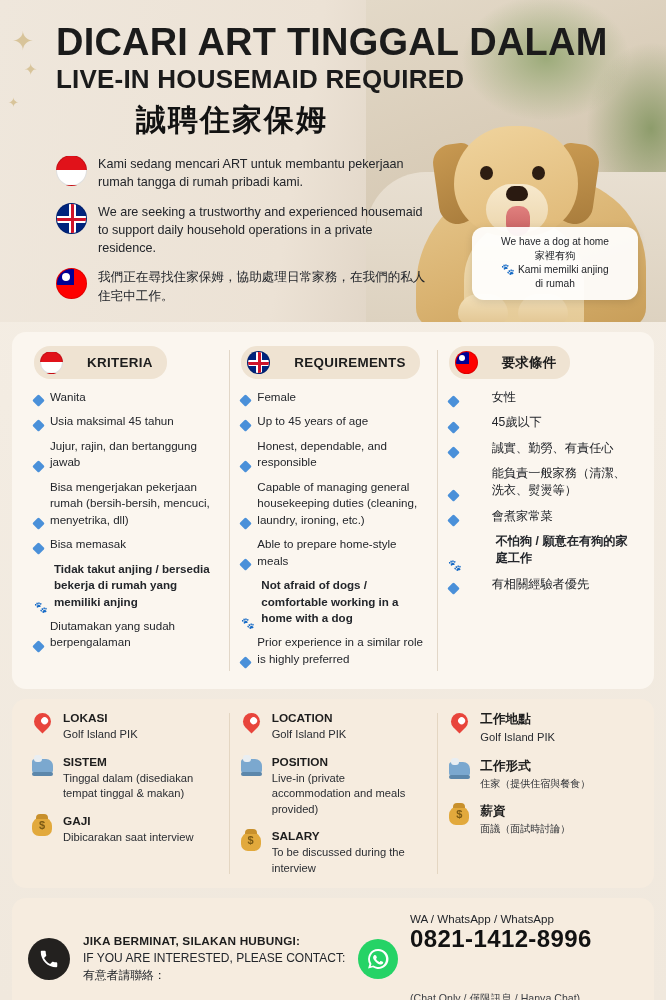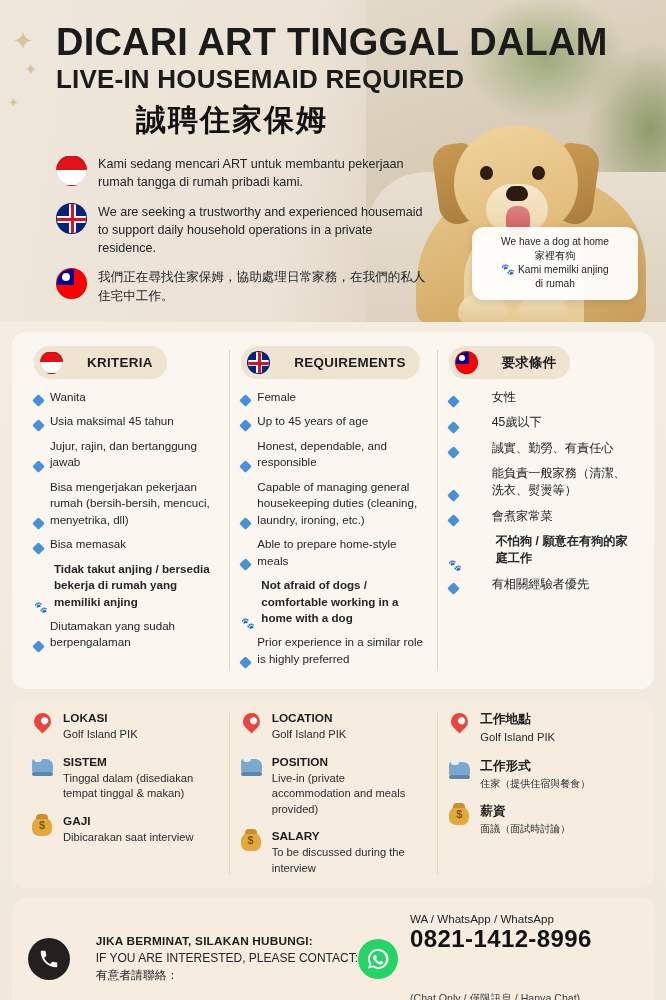--- a/index.html
+++ b/index.html
@@ -223,21 +223,21 @@
   .dtitle { font-size: 11.8px; font-weight: bold; color: #1d1d1d; margin-bottom: 2px; }
   .dtitle.cjk { font-size: 12.6px; }
   .dbody { font-size: 11.2px; color: #2a2d32; line-height: 1.38; }
   .dbody.cjk { font-size: 10px; }
 
   
   .contact {
     margin: 10px 12px 0 12px; background: #f6ecdf; border-radius: 14px;
     padding: 14px 16px; display: flex; align-items: center;
   }
-  .c-left { display: flex; align-items: center; gap: 13px; flex: 0 0 auto; width: 330px; justify-content: space-between; }
+  .c-left { display: flex; align-items: center; gap: 13px; flex: 0 0 auto; width: 330px; }
   .c-phone {
     width: 42px; height: 42px; border-radius: 50%; background: #23211f;
     display: flex; align-items: center; justify-content: center; flex: 0 0 42px;
   }
   .c-phone svg { width: 22px; height: 22px; fill: #fff; }
   .c-l1 { font-size: 11.8px; font-weight: bold; color: #1d1d1d; letter-spacing: .2px; }
   .c-l2 { font-size: 12px; color: #23262b; margin-top: 3px; }
   .c-l3 { font-size: 11.8px; color: #23262b; margin-top: 3px; }
   .c-right { display: flex; align-items: center; gap: 12px; }
   .c-wa {

